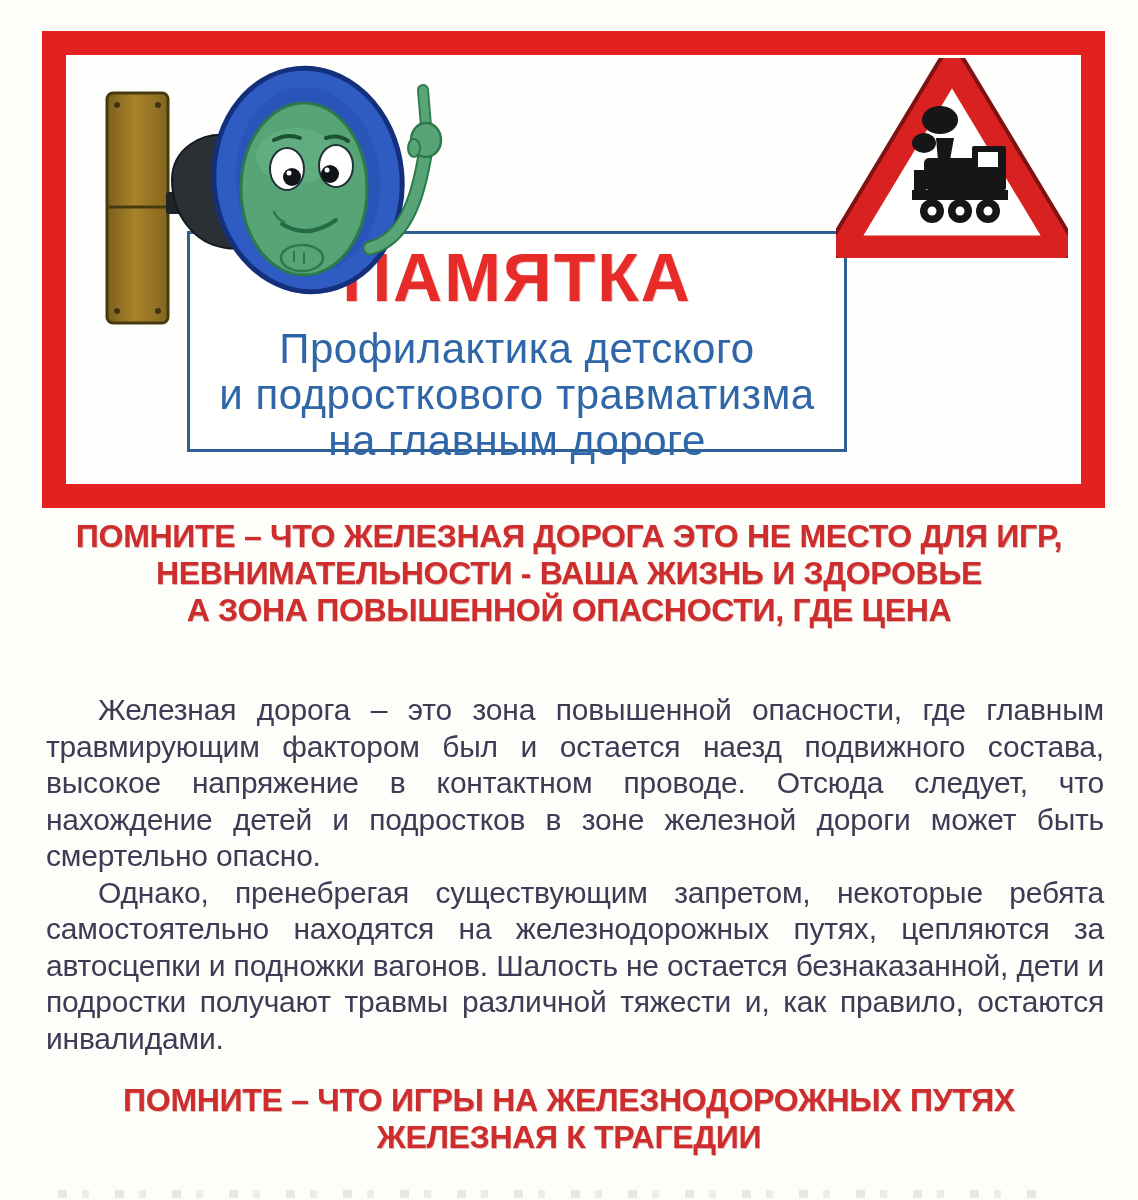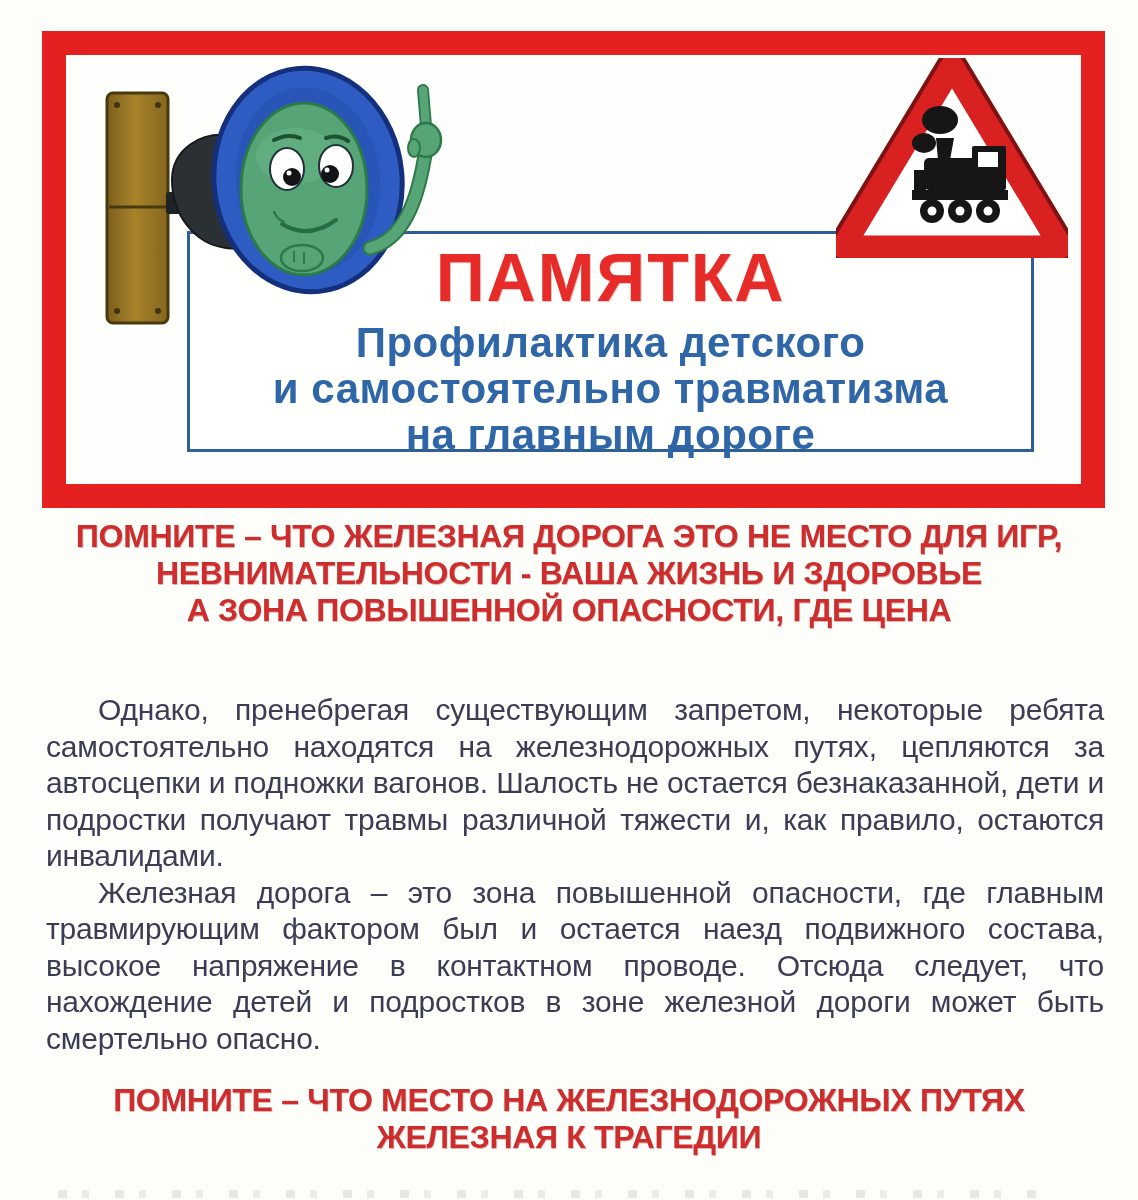--- a/index.html
+++ b/index.html
@@ -25,38 +25,38 @@
   .header-frame{
     position:absolute;left:42px;top:31px;
     width:1063px;height:477px;
     border:24px solid var(--frame-red,#e42020);
     box-sizing:border-box;
     background:#fefefc;
     z-index:1;
   }
   .title-box{
     position:absolute;left:187px;top:231px;
-    width:847px;height:221px;
+    width:660px;height:221px;
     border:3px solid var(--box-border-blue,#2e6096);
     box-sizing:border-box;
     background:#fffffe;
     z-index:2;
     text-align:center;
   }
   .memo-title{
     margin-top:8px;
     font-size:68px;line-height:70px;
     font-weight:800;letter-spacing:2px;
     color:var(--title-red,#e62b28);
     text-shadow:1px 1px 0 rgba(180,30,30,.25);
   }
   .memo-subtitle{
-    margin-top:8px;
+    margin-top:14px;
     font-size:42px;line-height:46px;
-    font-weight:700;letter-spacing:.5px;
+    font-weight:400;letter-spacing:.5px;
     color:var(--subtitle-blue,#2f66a8);
   }
   .mascot-svg{position:absolute;left:88px;top:52px;z-index:3;}
   .sign-svg{position:absolute;left:836px;top:58px;z-index:3;}
   .warning-heading{
     position:absolute;left:0;right:0;
     text-align:center;z-index:1;
   }
   .warning-heading .warning-line{
     font-size:32px;line-height:37px;
@@ -92,21 +92,21 @@
 <body>
 
 <div class="poster">
 
   <div class="header-frame"></div>
 
   <div class="title-box">
     <div class="memo-title">ПАМЯТКА</div>
     <div class="memo-subtitle">
       <div>Профилактика детского</div>
-      <div>и самостоятельно травматизма</div>
+      <div>и подросткового травматизма</div>
       <div>на главным дороге</div>
     </div>
   </div>
 
   <svg class="mascot-svg" width="370" height="290" viewBox="0 0 370 290" aria-hidden="true">
     <defs>
       <linearGradient id="wood" x1="0" y1="0" x2="1" y2="0">
         <stop offset="0" stop-color="#7c5f1d"></stop>
         <stop offset=".45" stop-color="#a8832b"></stop>
         <stop offset="1" stop-color="#84661f"></stop>
@@ -193,24 +193,24 @@
     </g>
   </svg>
 
   <div class="warning-heading warning-top">
     <div class="warning-line">ПОМНИТЕ – ЧТО ЖЕЛЕЗНАЯ ДОРОГА ЭТО НЕ МЕСТО ДЛЯ ИГР,</div>
     <div class="warning-line">НЕВНИМАТЕЛЬНОСТИ - ВАША ЖИЗНЬ И ЗДОРОВЬЕ</div>
     <div class="warning-line">А ЗОНА ПОВЫШЕННОЙ ОПАСНОСТИ, ГДЕ ЦЕНА</div>
   </div>
 
   <div class="body-text">
+    <p>Железная дорога – это зона повышенной опасности, где главным травмирующим фактором был и остается наезд подвижного состава, высокое напряжение в контактном проводе. Отсюда следует, что нахождение детей и подростков в зоне железной дороги может быть смертельно опасно.</p>
     <p>Однако, пренебрегая существующим запретом, некоторые ребята самостоятельно находятся на железнодорожных путях, цепляются за автосцепки и подножки вагонов. Шалость не остается безнаказанной, дети и подростки получают травмы различной тяжести и, как правило, остаются инвалидами.</p>
-    <p>Железная дорога – это зона повышенной опасности, где главным травмирующим фактором был и остается наезд подвижного состава, высокое напряжение в контактном проводе. Отсюда следует, что нахождение детей и подростков в зоне железной дороги может быть смертельно опасно.</p>
   </div>
 
   <div class="warning-heading warning-bottom">
-    <div class="warning-line">ПОМНИТЕ – ЧТО МЕСТО НА ЖЕЛЕЗНОДОРОЖНЫХ ПУТЯХ</div>
+    <div class="warning-line">ПОМНИТЕ – ЧТО ИГРЫ НА ЖЕЛЕЗНОДОРОЖНЫХ ПУТЯХ</div>
     <div class="warning-line">ЖЕЛЕЗНАЯ К ТРАГЕДИИ</div>
   </div>
 
   <div class="cutoff-strip"></div>
 
 </div>
 
 </body></html>

